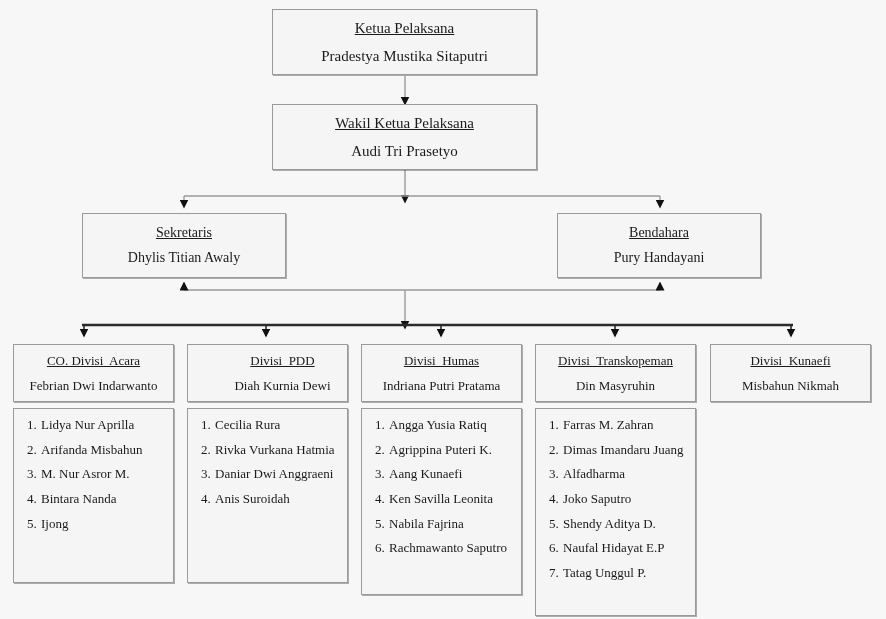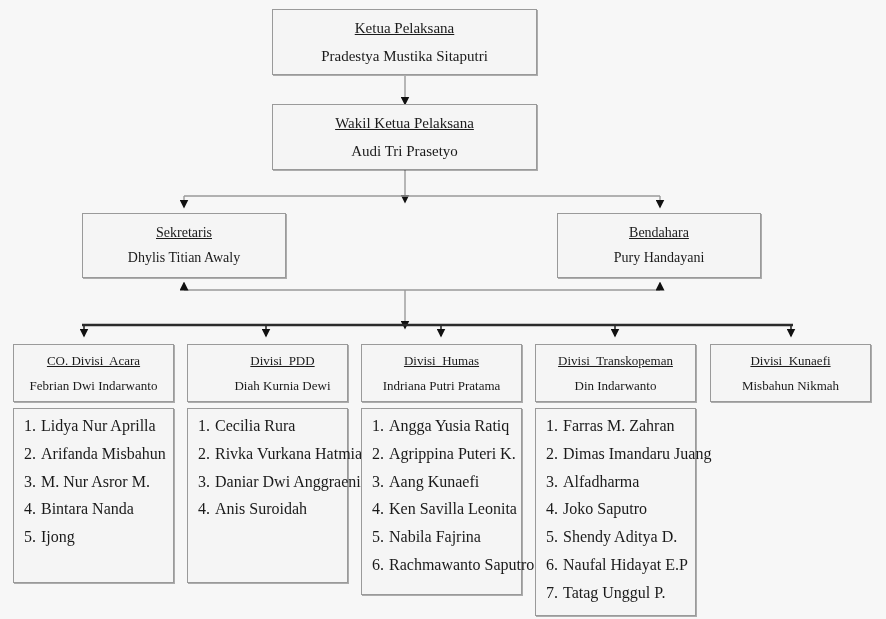--- a/index.html
+++ b/index.html
@@ -65,21 +65,21 @@
   .node.divhead .title { margin-bottom: 9px; }
 
   
   .memberbox {
     position: absolute;
     box-sizing: border-box;
     background: #f5f5f5;
     border: 1px solid #9a9a9a;
     box-shadow: 1px 1px 0 rgba(0,0,0,0.30);
     padding: 9px 6px 9px 9px;
-    font-size: 16px;
+    font-size: 13px;
   }
   .memberbox ol {
     margin: 0;
     padding: 0 0 0 17px;
     list-style-position: outside;
   }
   .memberbox ol li {
     margin: 0 0 11px 0;
     padding-left: 1px;
     line-height: 1.05;
@@ -156,21 +156,21 @@
     <div class="person">Diah Kurnia Dewi</div>
   </div>
 
   <div class="node divhead" style="left:361px; top:344px; width:161px; height:58px;">
     <div class="title">Divisi  Humas</div>
     <div class="person">Indriana Putri Pratama</div>
   </div>
 
   <div class="node divhead" style="left:535px; top:344px; width:161px; height:58px;">
     <div class="title">Divisi  Transkopeman</div>
-    <div class="person">Din Indarwanto</div>
+    <div class="person">Din Masyruhin</div>
   </div>
 
   <div class="node divhead" style="left:710px; top:344px; width:161px; height:58px;">
     <div class="title">Divisi  Kunaefi</div>
     <div class="person">Misbahun Nikmah</div>
   </div>
 
   <div class="memberbox" style="left:13px; top:408px; width:161px; height:175px;">
     <ol>
         <li>Lidya Nur Aprilla</li>

